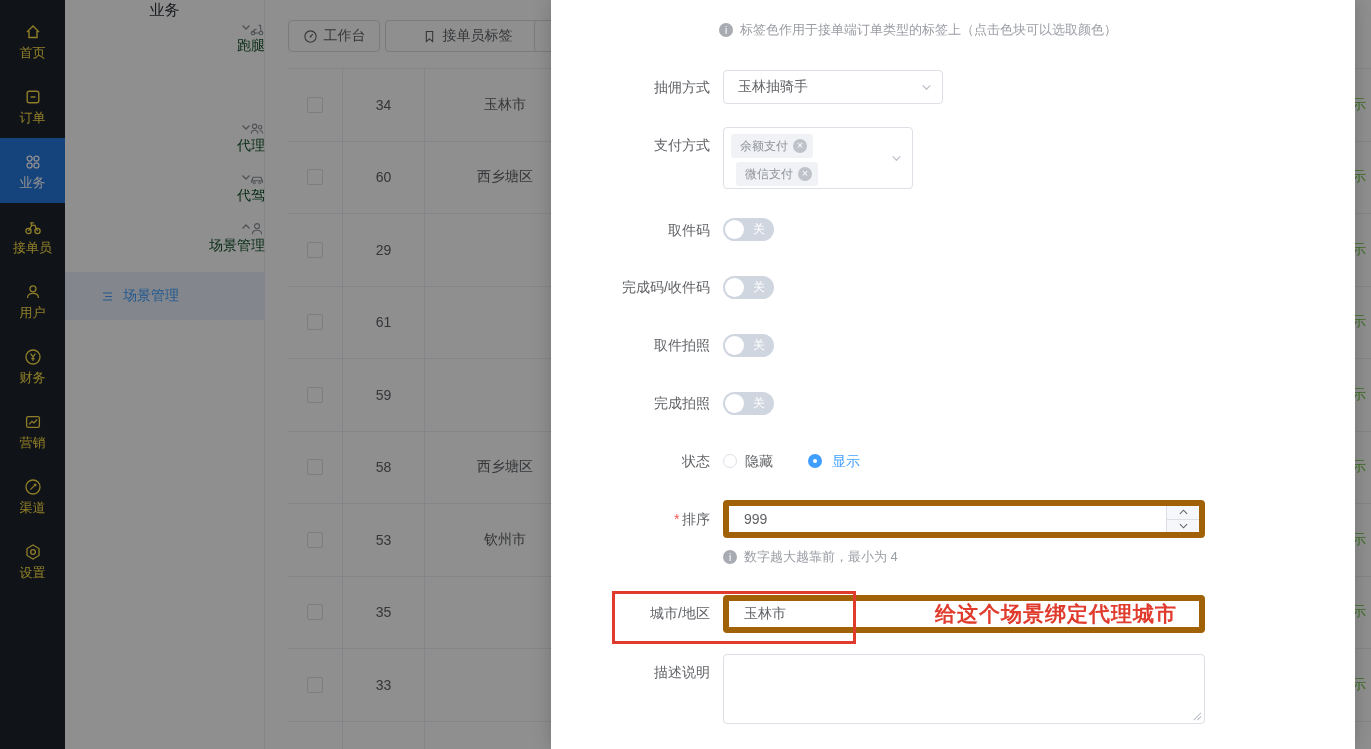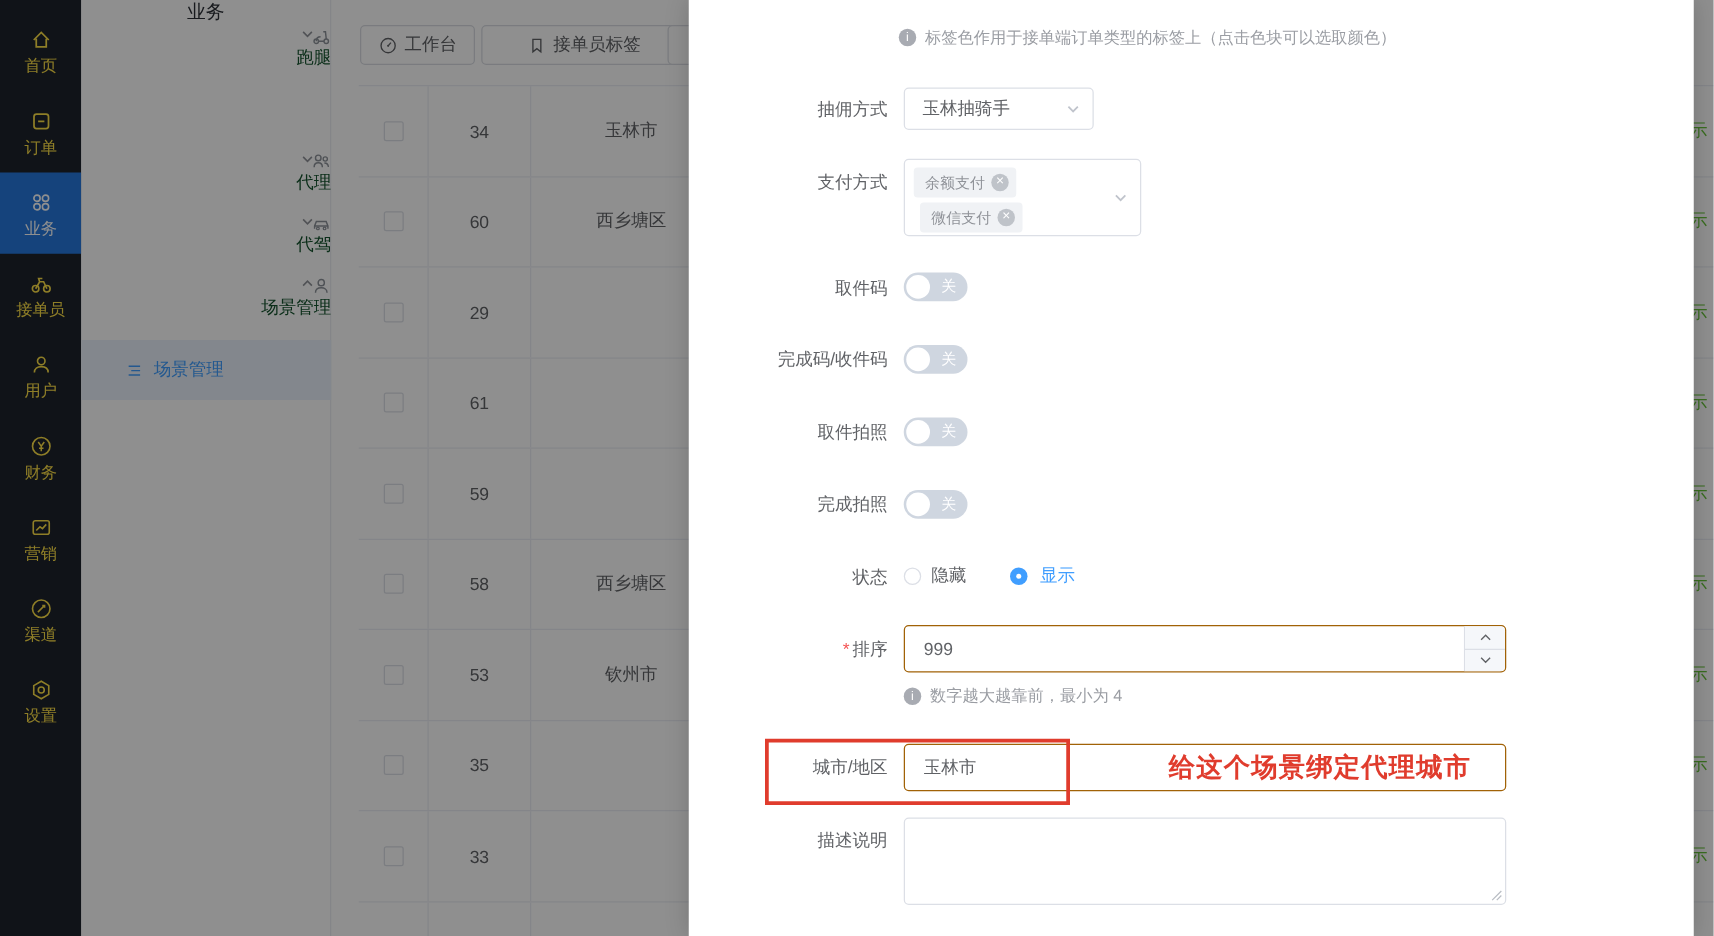--- a/index.html
+++ b/index.html
@@ -41,35 +41,35 @@
   .cell-status{position:absolute;left:1051px;top:50%;transform:translateY(-50%);color:#67c23a;font-size:14px;white-space:nowrap;}
 
   
   .mask{position:absolute;inset:0;background:rgba(0,0,0,0.44);z-index:5;}
   .drawer{position:absolute;left:551px;top:0;width:804px;height:749px;background:#fff;z-index:10;box-shadow:0 0 18px rgba(0,0,0,0.18);}
   .tip{position:absolute;top:21px;left:168px;display:flex;align-items:center;gap:7px;color:#9a9da3;font-size:13px;}
   .info-dot{width:14px;height:14px;border-radius:50%;background:#a8abb2;color:#fff;font-size:10px;font-style:normal;display:flex;align-items:center;justify-content:center;flex:none;}
   .f-label{position:absolute;left:0;width:159px;text-align:right;font-size:14px;color:#606266;line-height:20px;white-space:nowrap;}
   .star{color:#f45656;margin-right:3px;}
   .box{position:absolute;border:1px solid #dcdfe6;border-radius:4px;background:#fff;box-sizing:border-box;}
-  .sel-commission{left:172px;top:70px;width:152px;height:34px;display:flex;align-items:center;}
+  .sel-commission{left:172px;top:70px;width:220px;height:34px;display:flex;align-items:center;}
   .sel-commission .sel-value{margin-left:14px;font-size:14px;color:#606266;}
   .sel-chev{position:absolute;right:9px;top:50%;transform:translateY(-50%);width:13px;height:13px;color:#c0c4cc;}
   .multi-pay{left:172px;top:127px;width:190px;height:62px;}
   .tag{position:absolute;height:24px;background:#f0f2f5;border-radius:3px;color:#909399;font-size:12px;display:flex;align-items:center;gap:5px;padding:0 6px 0 9px;cursor:default;}
   .tag-close{width:14px;height:14px;border-radius:50%;background:#bfc3c9;color:#fff;font-size:11px;line-height:13px;text-align:center;cursor:pointer;flex:none;}
   .toggle{position:absolute;left:172px;width:51px;height:23px;border-radius:12px;background:#cfd6e0;cursor:pointer;}
   .toggle .knob{position:absolute;left:2px;top:2px;width:19px;height:19px;border-radius:50%;background:#fff;}
   .toggle .t-text{position:absolute;right:9px;top:4px;color:#fff;font-size:12px;line-height:15px;}
   .radio{position:absolute;width:14px;height:14px;border-radius:50%;top:454px;box-sizing:border-box;cursor:pointer;}
   .radio.plain{border:1px solid #dcdfe6;background:#fff;}
   .radio.checked{background:#409eff;}
   .radio.checked::after{content:"";position:absolute;left:5px;top:5px;width:4px;height:4px;border-radius:50%;background:#fff;}
   .radio-label{position:absolute;top:453px;font-size:14px;line-height:17px;font-family:Liberation Serif, serif;}
-  .input{position:absolute;left:172px;width:482px;height:38px;border:1px solid #a16207;border-radius:4px;background:#fff;box-sizing:border-box;font-size:14px;color:#606266;}
+  .input{position:absolute;left:172px;width:482px;height:38px;border:6px solid #a16207;border-radius:4px;background:#fff;box-sizing:border-box;font-size:14px;color:#606266;}
   .input input{border:none;outline:none;background:transparent;width:100%;height:100%;padding:0 15px;font-size:14px;color:#606266;font-family:inherit;box-sizing:border-box;}
   .input-sort{top:500px;}
   .input-sort input{padding-right:42px;}
   .stepper{position:absolute;right:0;top:0;width:32px;height:100%;border-left:1px solid #dcdfe6;background:#f5f7fa;border-radius:0 4px 4px 0;display:flex;flex-direction:column;overflow:hidden;}
   .step-btn{flex:1;display:flex;align-items:center;justify-content:center;color:#606266;cursor:pointer;}
   .step-btn.up{border-bottom:1px solid #dcdfe6;}
   .step-btn svg{width:9px;height:6px;}
   .hint{position:absolute;top:548px;left:172px;display:flex;align-items:center;gap:7px;color:#9a9da3;font-size:13px;}
   .input-city{top:595px;}
   .textarea{position:absolute;left:172px;top:654px;width:482px;height:70px;border:1px solid #dcdfe6;border-radius:4px;background:#fff;box-sizing:border-box;}

